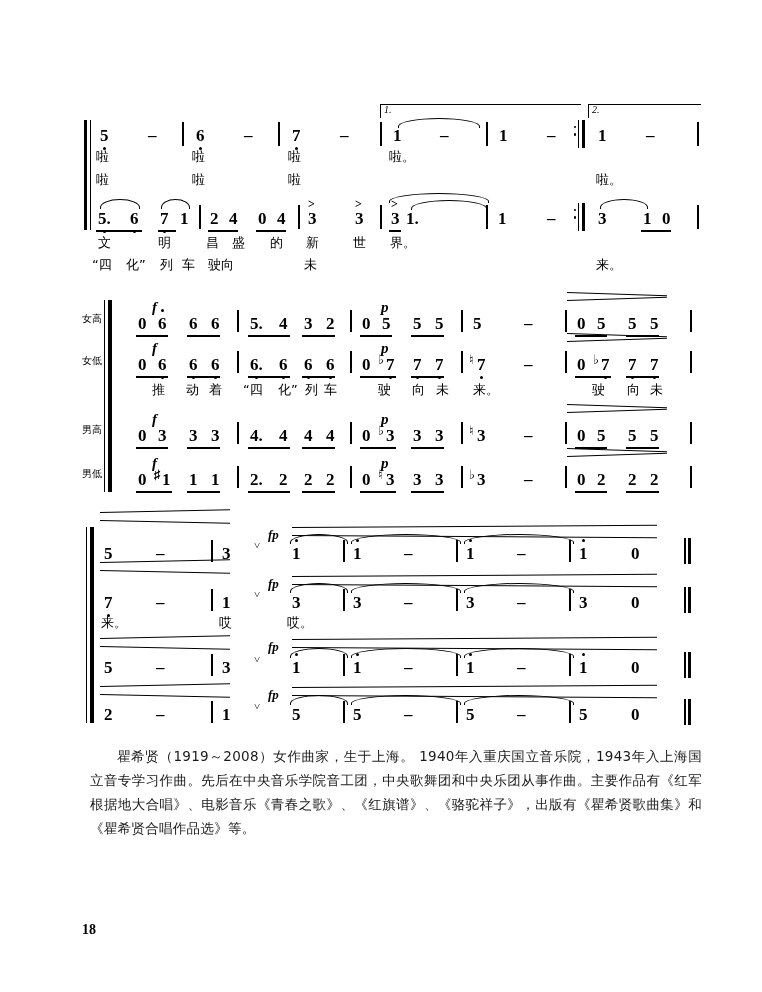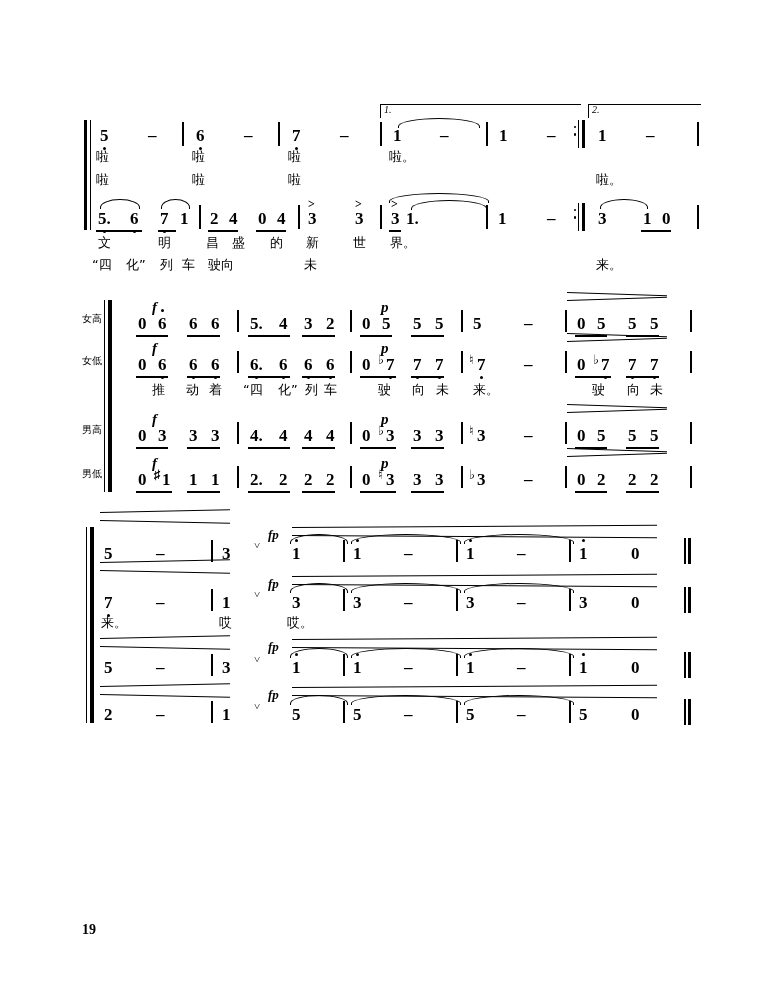--- a/index.html
+++ b/index.html
@@ -541,17 +541,18 @@
     <div class="bar" style="left:569px;top:701px;height:22px;"></div>
     <div class="note" style="left:579px;top:706px;">5</div>
     <div class="note" style="left:631px;top:706px;">0</div>
     <div class="finalbar" style="left:684px;top:699px;height:26px;width:9px;">
       <i style="left:0;width:1.6px;"></i>
       <i style="left:4px;width:3.4px;"></i>
     </div>
   </div>
 
   <div class="prose" style="left:90px;top:744px;width:612px;">
+    <p>瞿希贤（1919～2008）女作曲家，生于上海。 1940年入重庆国立音乐院，1943年入上海国立音专学习作曲。先后在中央音乐学院音工团，中央歌舞团和中央乐团从事作曲。主要作品有《红军根据地大合唱》、电影音乐《青春之歌》、《红旗谱》、《骆驼祥子》，出版有《瞿希贤歌曲集》和《瞿希贤合唱作品选》等。</p>
   </div>
 
-  <div class="pageno" style="left:82px;top:922px;">19</div>
+  <div class="pageno" style="left:82px;top:922px;">18</div>
 
 </div>
 
 </body></html>

